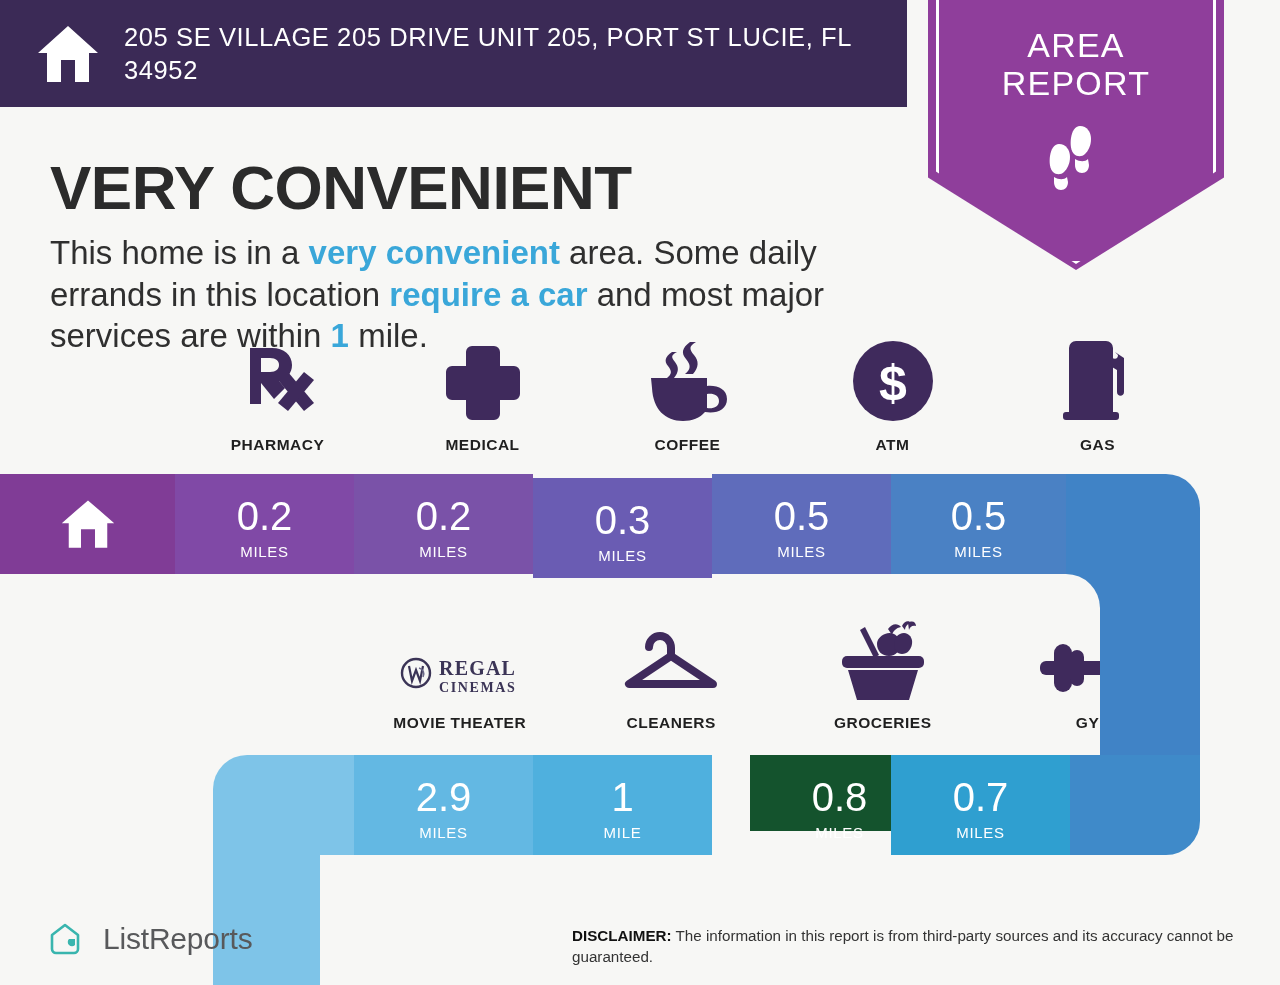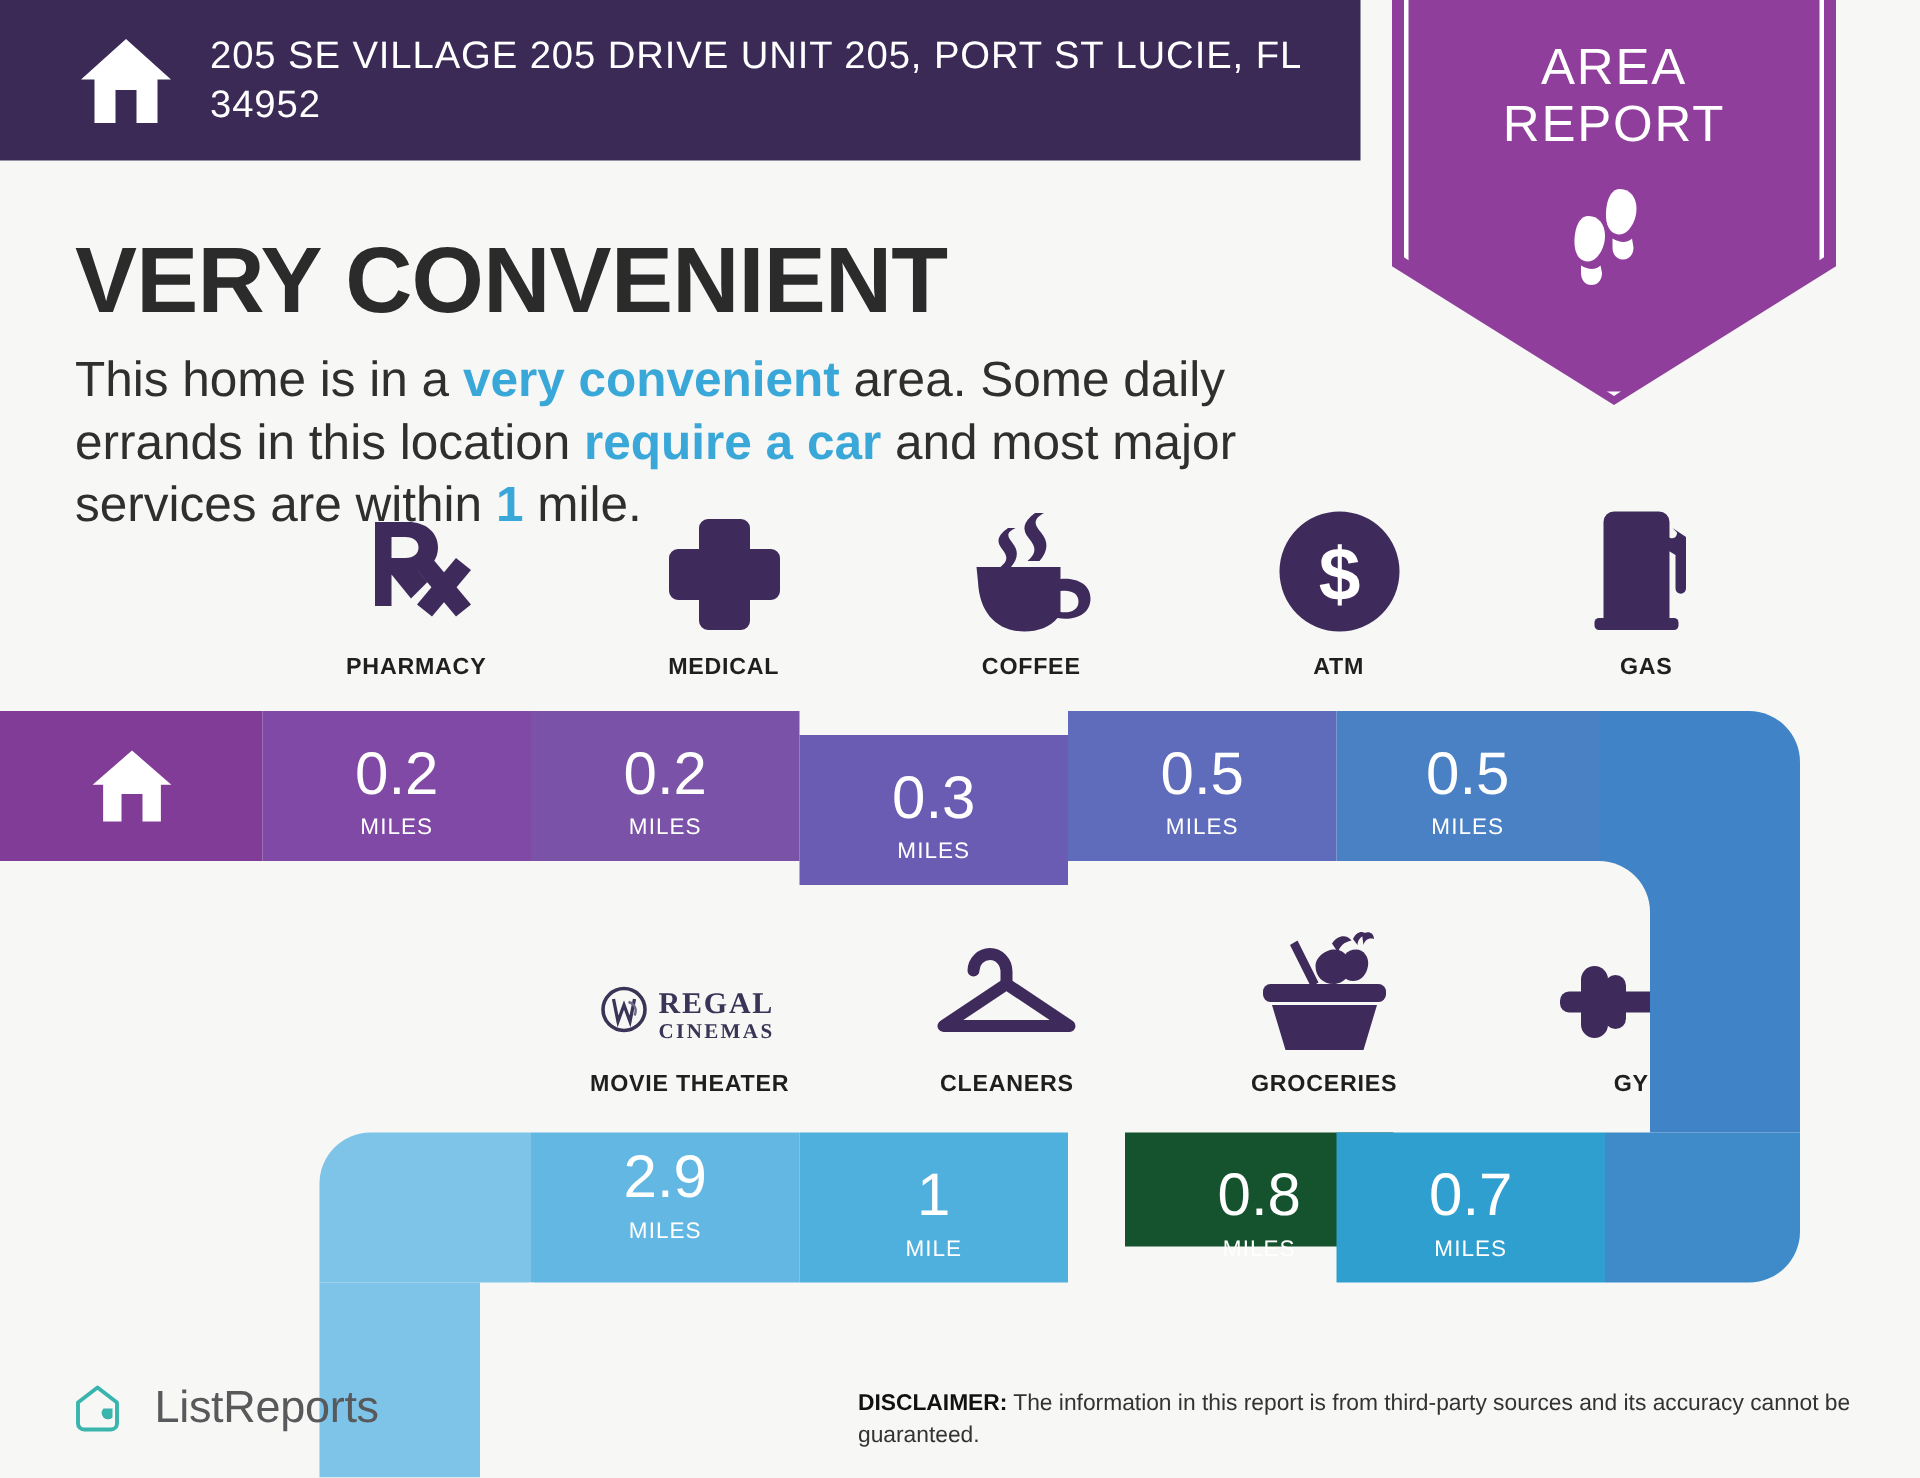--- a/index.html
+++ b/index.html
@@ -7,21 +7,21 @@
     width: 1280px; height: 985px;
     background: #f7f7f5;
     font-family: "Liberation Sans", sans-serif;
     overflow: hidden;
   }
   #page { position: relative; width: 1280px; height: 985px; background: #f7f7f5; }
 
   
   #header-bar {
     position: absolute; left: 0; top: 0; width: 907px; height: 107px;
-    background: #3b2a56; display: flex; align-items: center; padding-left: 52px;
+    background: #3b2a56; display: flex; align-items: center; padding-left: 36px;
   }
   #header-home-icon { flex: 0 0 auto; width: 64px; height: 60px; margin-right: 24px; }
   #header-address {
     color: #ffffff; font-size: 25.5px; font-weight: 400; letter-spacing: .6px;
     line-height: 1.28; max-width: 760px; text-transform: uppercase;
   }
 
   
   #badge {
     position: absolute; left: 928px; top: -2px; width: 296px; height: 272px;
@@ -242,21 +242,21 @@
           <div class="dist-num">0.2</div>
           <div class="dist-unit">MILES</div>
         </div>
       </div>
       <div class="seg" style="left: 354px; top: 0px; width: 179px; height: 100px; background: rgb(122, 82, 168);">
         <div class="seg-label" style="top: 22px;">
           <div class="dist-num">0.2</div>
           <div class="dist-unit">MILES</div>
         </div>
       </div>
-      <div class="seg" style="left: 533px; top: 16px; width: 179px; height: 100px; background: rgb(106, 92, 179);">
+      <div class="seg" style="left: 533px; top: 4px; width: 179px; height: 100px; background: rgb(106, 92, 179);">
         <div class="seg-label" style="top: 22px;">
           <div class="dist-num">0.3</div>
           <div class="dist-unit">MILES</div>
         </div>
       </div>
       <div class="seg" style="left: 712px; top: 0px; width: 179px; height: 100px; background: rgb(95, 108, 187);">
         <div class="seg-label" style="top: 22px;">
           <div class="dist-num">0.5</div>
           <div class="dist-unit">MILES</div>
         </div>
@@ -266,21 +266,21 @@
           <div class="dist-num">0.5</div>
           <div class="dist-unit">MILES</div>
         </div>
       </div>
       <div class="seg" style="left: 1066px; top: 0px; width: 134px; height: 100px; background: rgb(64, 131, 198); border-top-right-radius: 34px;"></div>
       <div class="seg" style="left: 1100px; top: 100px; width: 100px; height: 181px; background: rgb(64, 131, 198);"></div>
       <div class="seg" style="left: 1066px; top: 100px; width: 34px; height: 34px; background: rgb(64, 131, 198);"></div>
       <div class="seg" style="left: 1066px; top: 100px; width: 34px; height: 34px; background: rgb(247, 247, 245); border-top-right-radius: 34px;"></div>
       <div class="seg" style="left: 213px; top: 281px; width: 141px; height: 100px; background: rgb(126, 196, 232); border-top-left-radius: 34px;"></div>
       <div class="seg" style="left: 354px; top: 281px; width: 179px; height: 100px; background: rgb(99, 184, 227);">
-        <div class="seg-label" style="top: 10px;">
+        <div class="seg-label" style="top: 22px;">
           <div class="dist-num">2.9</div>
           <div class="dist-unit">MILES</div>
         </div>
       </div>
       <div class="seg" style="left: 533px; top: 281px; width: 179px; height: 100px; background: rgb(79, 176, 222);">
         <div class="seg-label" style="top: 22px;">
           <div class="dist-num">1</div>
           <div class="dist-unit">MILE</div>
         </div>
       </div>

